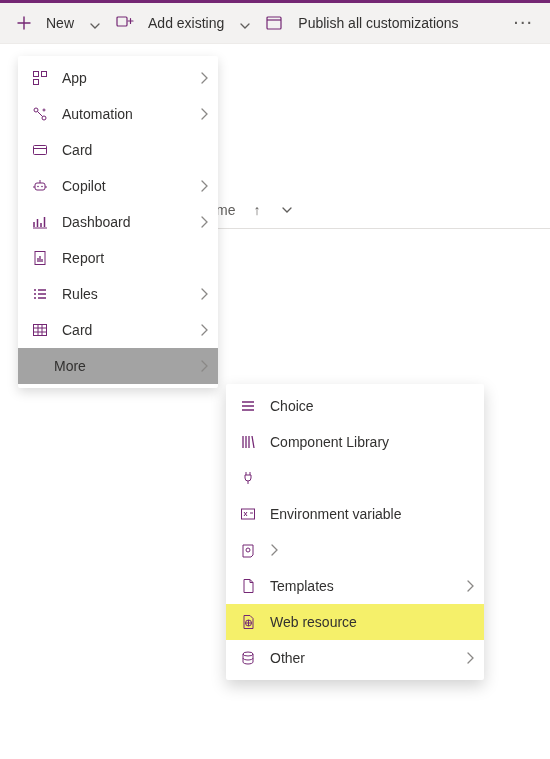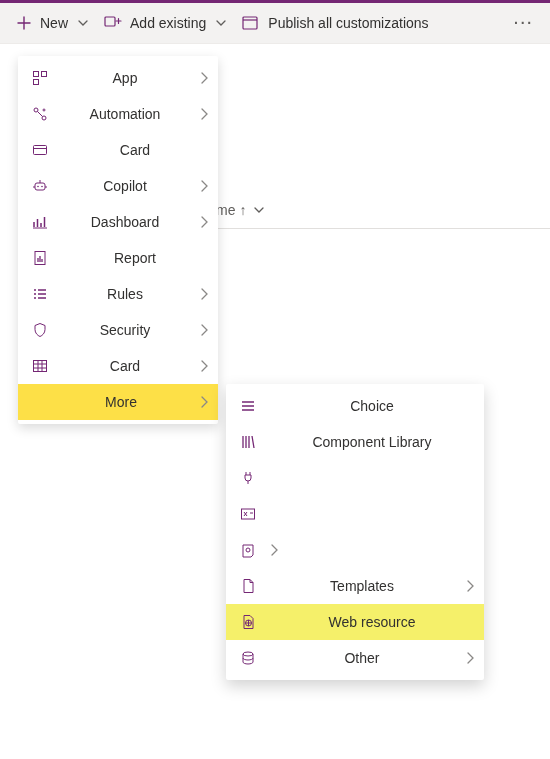--- a/index.html
+++ b/index.html
@@ -1,32 +1,32 @@
 <!DOCTYPE html>
 <html><head>
 <meta charset="utf-8">
 <style>
   * { box-sizing: border-box; margin: 0; padding: 0; }
   html, body { width: 550px; height: 759px; font-family: "Segoe UI", Arial, sans-serif; font-size: 14px; color: #323130; background: #fff; overflow: hidden; }
   .accent-bar { height: 3px; background: #742774; width: 100%; }
   .toolbar { display: flex; align-items: center; gap: 4px; padding: 8px 10px; background: #f3f2f1; border-bottom: 1px solid #edebe9; }
-  .tb-btn { display: inline-flex; align-items: center; gap: 8px; padding: 4px 6px; cursor: pointer; user-select: none; }
+  .tb-btn { display: inline-flex; align-items: flex-end; gap: 14px; padding: 4px 6px; cursor: pointer; user-select: none; }
   .tb-icon { display: inline-flex; align-items: center; justify-content: center; color: #742774; }
   .chev { color: #605e5c; margin-left: 2px; }
   .more-dots { letter-spacing: 2px; font-weight: bold; color: #605e5c; padding: 4px 6px; cursor: pointer; }
   .canvas { position: relative; width: 100%; height: calc(100% - 47px); background: #fff; }
-  .col-header { position: absolute; left: 216px; top: 158px; font-size: 14px; color: #605e5c; display: flex; align-items: center; gap: 4px; }
+  .col-header { position: absolute; left: 216px; top: 158px; font-size: 14px; color: #605e5c; display: flex; align-items: center; gap: 18px; }
   .col-line { position: absolute; left: 216px; right: 0; top: 184px; border-top: 1px solid #e1dfdd; }
   .menu1 { position: absolute; left: 18px; top: 12px; width: 200px; background: #fff; box-shadow: 0 4px 12px rgba(0,0,0,0.15); border-radius: 2px; padding: 4px 0; }
   .menu2 { position: absolute; left: 226px; top: 340px; width: 258px; background: #fff; box-shadow: 0 6px 16px rgba(0,0,0,0.18); border-radius: 2px; padding: 4px 0; }
   .mi { display: flex; align-items: center; height: 36px; padding: 0 10px 0 12px; gap: 12px; cursor: pointer; }
   .mi .ico { width: 20px; height: 20px; display: inline-flex; align-items: center; justify-content: center; color: #742774; flex-shrink: 0; }
-  .mi .lbl { flex: 1; color: #323130; white-space: nowrap; overflow: hidden; text-overflow: ellipsis; text-align: center; }
+  .mi .lbl { flex: 1; color: #323130; white-space: nowrap; overflow: hidden; text-overflow: ellipsis; }
   .mi .arr { color: #8a8886; }
-  .mi.active { background: #fde047; }
+  .mi.active { background: #a3a3a3; }
   .mi.active .lbl { padding-left: 24px; }
   .mi.highlight { background: #f5f06a; }
   svg { display: block; }
 </style>
 </head>
 <body>
 
 <div class="accent-bar"></div>
 
 <div class="toolbar">
@@ -181,33 +181,20 @@
           </svg>
       </span>
       <span class="lbl">Rules</span>
       <span class="arr">
           <svg width="8" height="12" viewBox="0 0 8 12">
             <path d="M2 1l5 5-5 5" stroke="#8a8886" stroke-width="1.3" fill="none" stroke-linecap="round"></path>
           </svg>
         </span>
     </div>
 
-    <div class="mi">
-      <span class="ico">
-        <svg width="16" height="16" viewBox="0 0 16 16">
-            <path d="M8 1.5l5 2v4c0 3.5-2.5 6-5 7-2.5-1-5-3.5-5-7v-4l5-2z" stroke="#742774" fill="none"></path>
-          </svg>
-      </span>
-      <span class="lbl">Security</span>
-      <span class="arr">
-          <svg width="8" height="12" viewBox="0 0 8 12">
-            <path d="M2 1l5 5-5 5" stroke="#8a8886" stroke-width="1.3" fill="none" stroke-linecap="round"></path>
-          </svg>
-        </span>
-    </div>
 
     <div class="mi">
       <span class="ico">
         <svg width="16" height="16" viewBox="0 0 16 16">
             <rect x="1.5" y="2.5" width="13" height="11" stroke="#742774" fill="none"></rect>
             <path d="M1.5 6h13M1.5 10h13M6 2.5v11M10 2.5v11" stroke="#742774"></path>
           </svg>
       </span>
       <span class="lbl">Card</span>
       <span class="arr">
@@ -256,20 +243,21 @@
     </div>
 
 
     <div class="mi">
       <span class="ico">
         <svg width="16" height="16" viewBox="0 0 16 16">
             <rect x="1.5" y="3" width="13" height="10" stroke="#742774" fill="none"></rect>
             <path d="M4 6l3 4M7 6l-3 4M10 7h3" stroke="#742774"></path>
           </svg>
       </span>
+      <span class="lbl">Environment variable</span>
     </div>
 
     <div class="mi">
       <span class="ico">
         <svg width="16" height="16" viewBox="0 0 16 16">
             <path d="M3 3h10v10l-2 2H3V3z" stroke="#742774" fill="none"></path>
             <circle cx="8" cy="8" r="2" stroke="#742774" fill="none"></circle>
           </svg>
       </span>
       <span class="arr">

